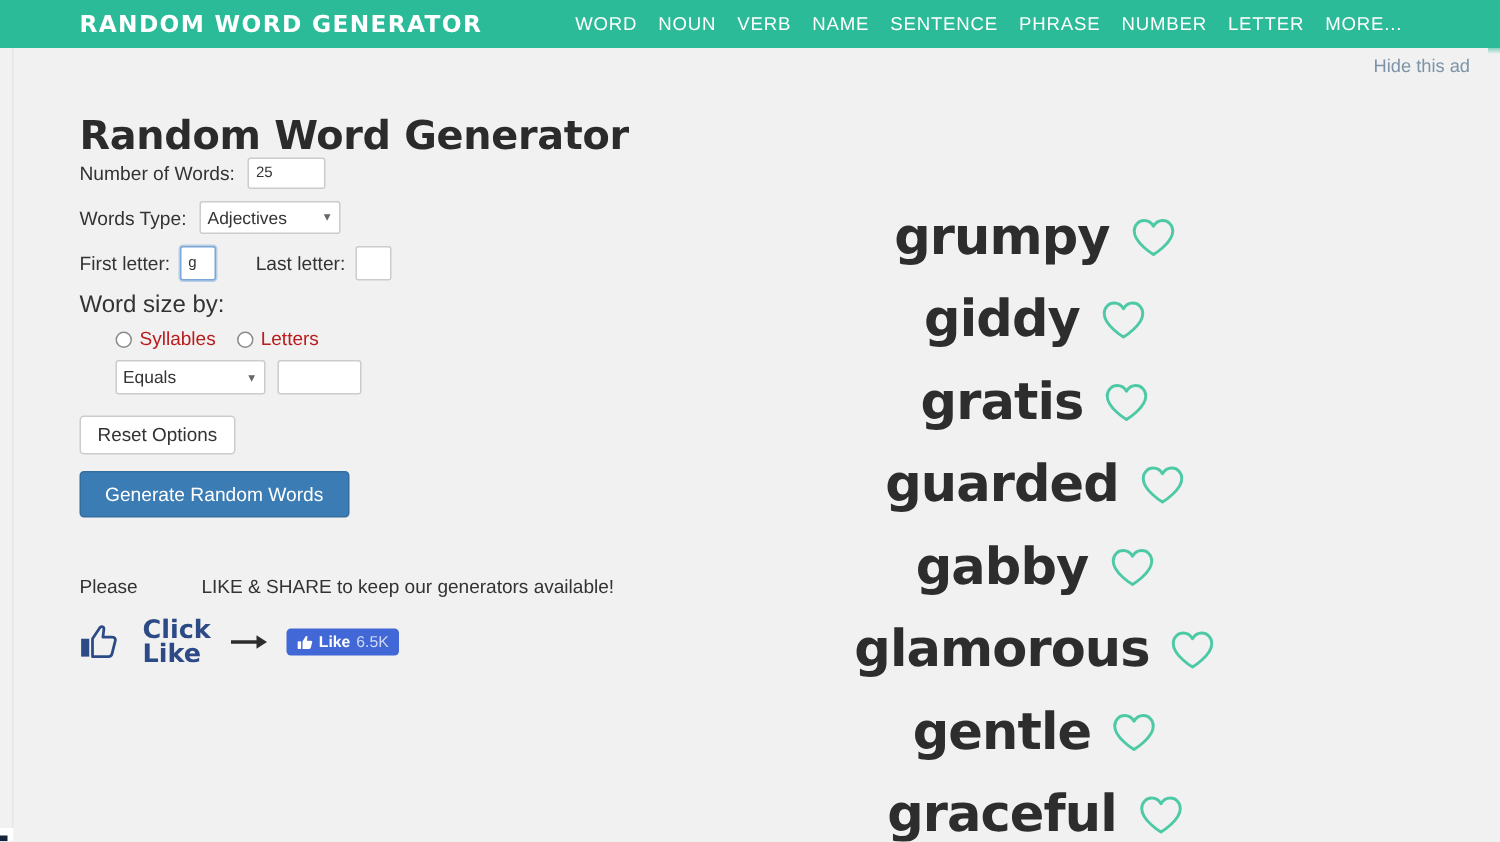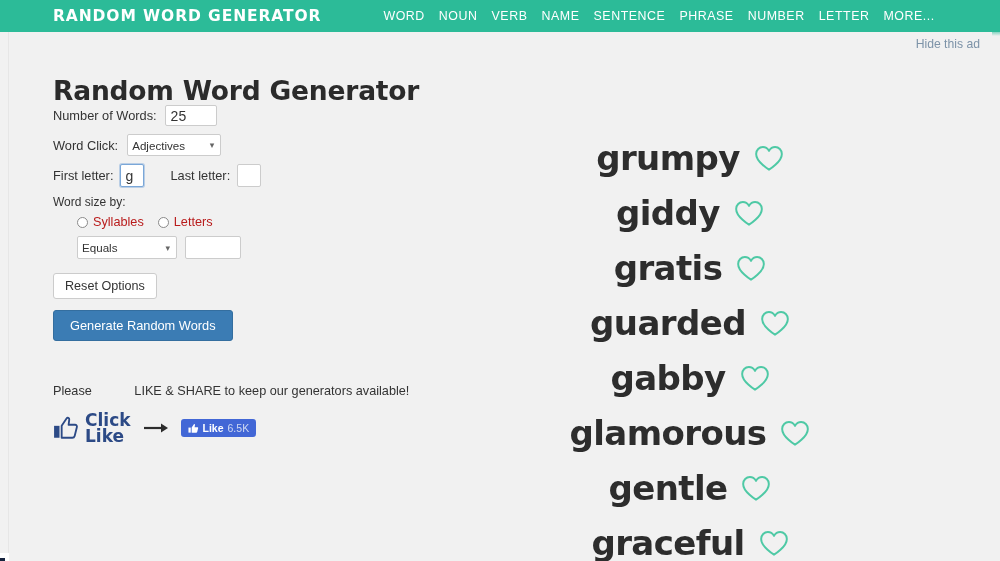--- a/index.html
+++ b/index.html
@@ -95,21 +95,21 @@
     margin-bottom: 8px;
   }
   .lbl {
     font-size: 12.8px;
     color: #333;
   }
   .txt-input {
     border: 1px solid #ccc;
     background: #fff;
     border-radius: 2px;
-    font-size: 14px;
+    font-size: 10px;
     color: #333;
     padding: 2px 5px;
     font-family: "Liberation Sans", sans-serif;
     outline: none;
   }
   #num-words { width: 52px; height: 21px; margin-left: 8px; }
   .sel {
     height: 22px;
     width: 94px;
     border: 1px solid #ccc;
@@ -140,21 +140,21 @@
     box-shadow: 0 0 0 1px rgba(120,165,215,0.45);
     text-align: left;
     padding-left: 4px;
   }
   #last-letter {
     width: 24px; height: 23px;
     margin-left: 7px;
   }
   .gap-ll { width: 26px; }
 
-  .size-label { font-size: 12px; color: #333; margin-bottom: 6px; }
+  .size-label { font-size: 16px; color: #333; margin-bottom: 6px; }
 
   .radio-row {
     display: flex;
     align-items: center;
     margin-left: 24px;
     margin-bottom: 7px;
   }
   .radio-dot {
     width: 11px; height: 11px;
     border: 1px solid #8a8a8a;
@@ -204,21 +204,21 @@
     display: flex;
     align-items: center;
     margin-top: 14px;
   }
   .thumb-icon { width: 26px; height: 26px; }
   .click-like {
     color: #2c4a86;
     font-weight: bold;
     font-size: 17px;
     line-height: 0.95;
-    margin-left: 6px;
+    margin-left: 16px;
     font-family: "DejaVu Sans", sans-serif;
   }
   .arrow { margin-left: 12px; margin-right: 12px; }
   .fb-like {
     display: inline-flex;
     align-items: center;
     background: #4267d6;
     border-radius: 3px;
     padding: 3px 7px;
     cursor: pointer;
@@ -297,21 +297,21 @@
   <h1 class="page-title">Random Word Generator</h1>
 
   <div class="form">
 
     <div class="row">
       <span class="lbl">Number of Words:</span>
       <input id="num-words" class="txt-input" type="text" value="25" style="">
     </div>
 
     <div class="row">
-      <span class="lbl">Word Click:</span>
+      <span class="lbl">Words Type:</span>
       <span class="sel-wrap" id="word-type-wrap">
         <select class="sel">
           <option>Adjectives</option>
         </select>
         <span class="caret">▾</span>
       </span>
     </div>
 
     <div class="row">
       <span class="lbl">First letter:</span>

